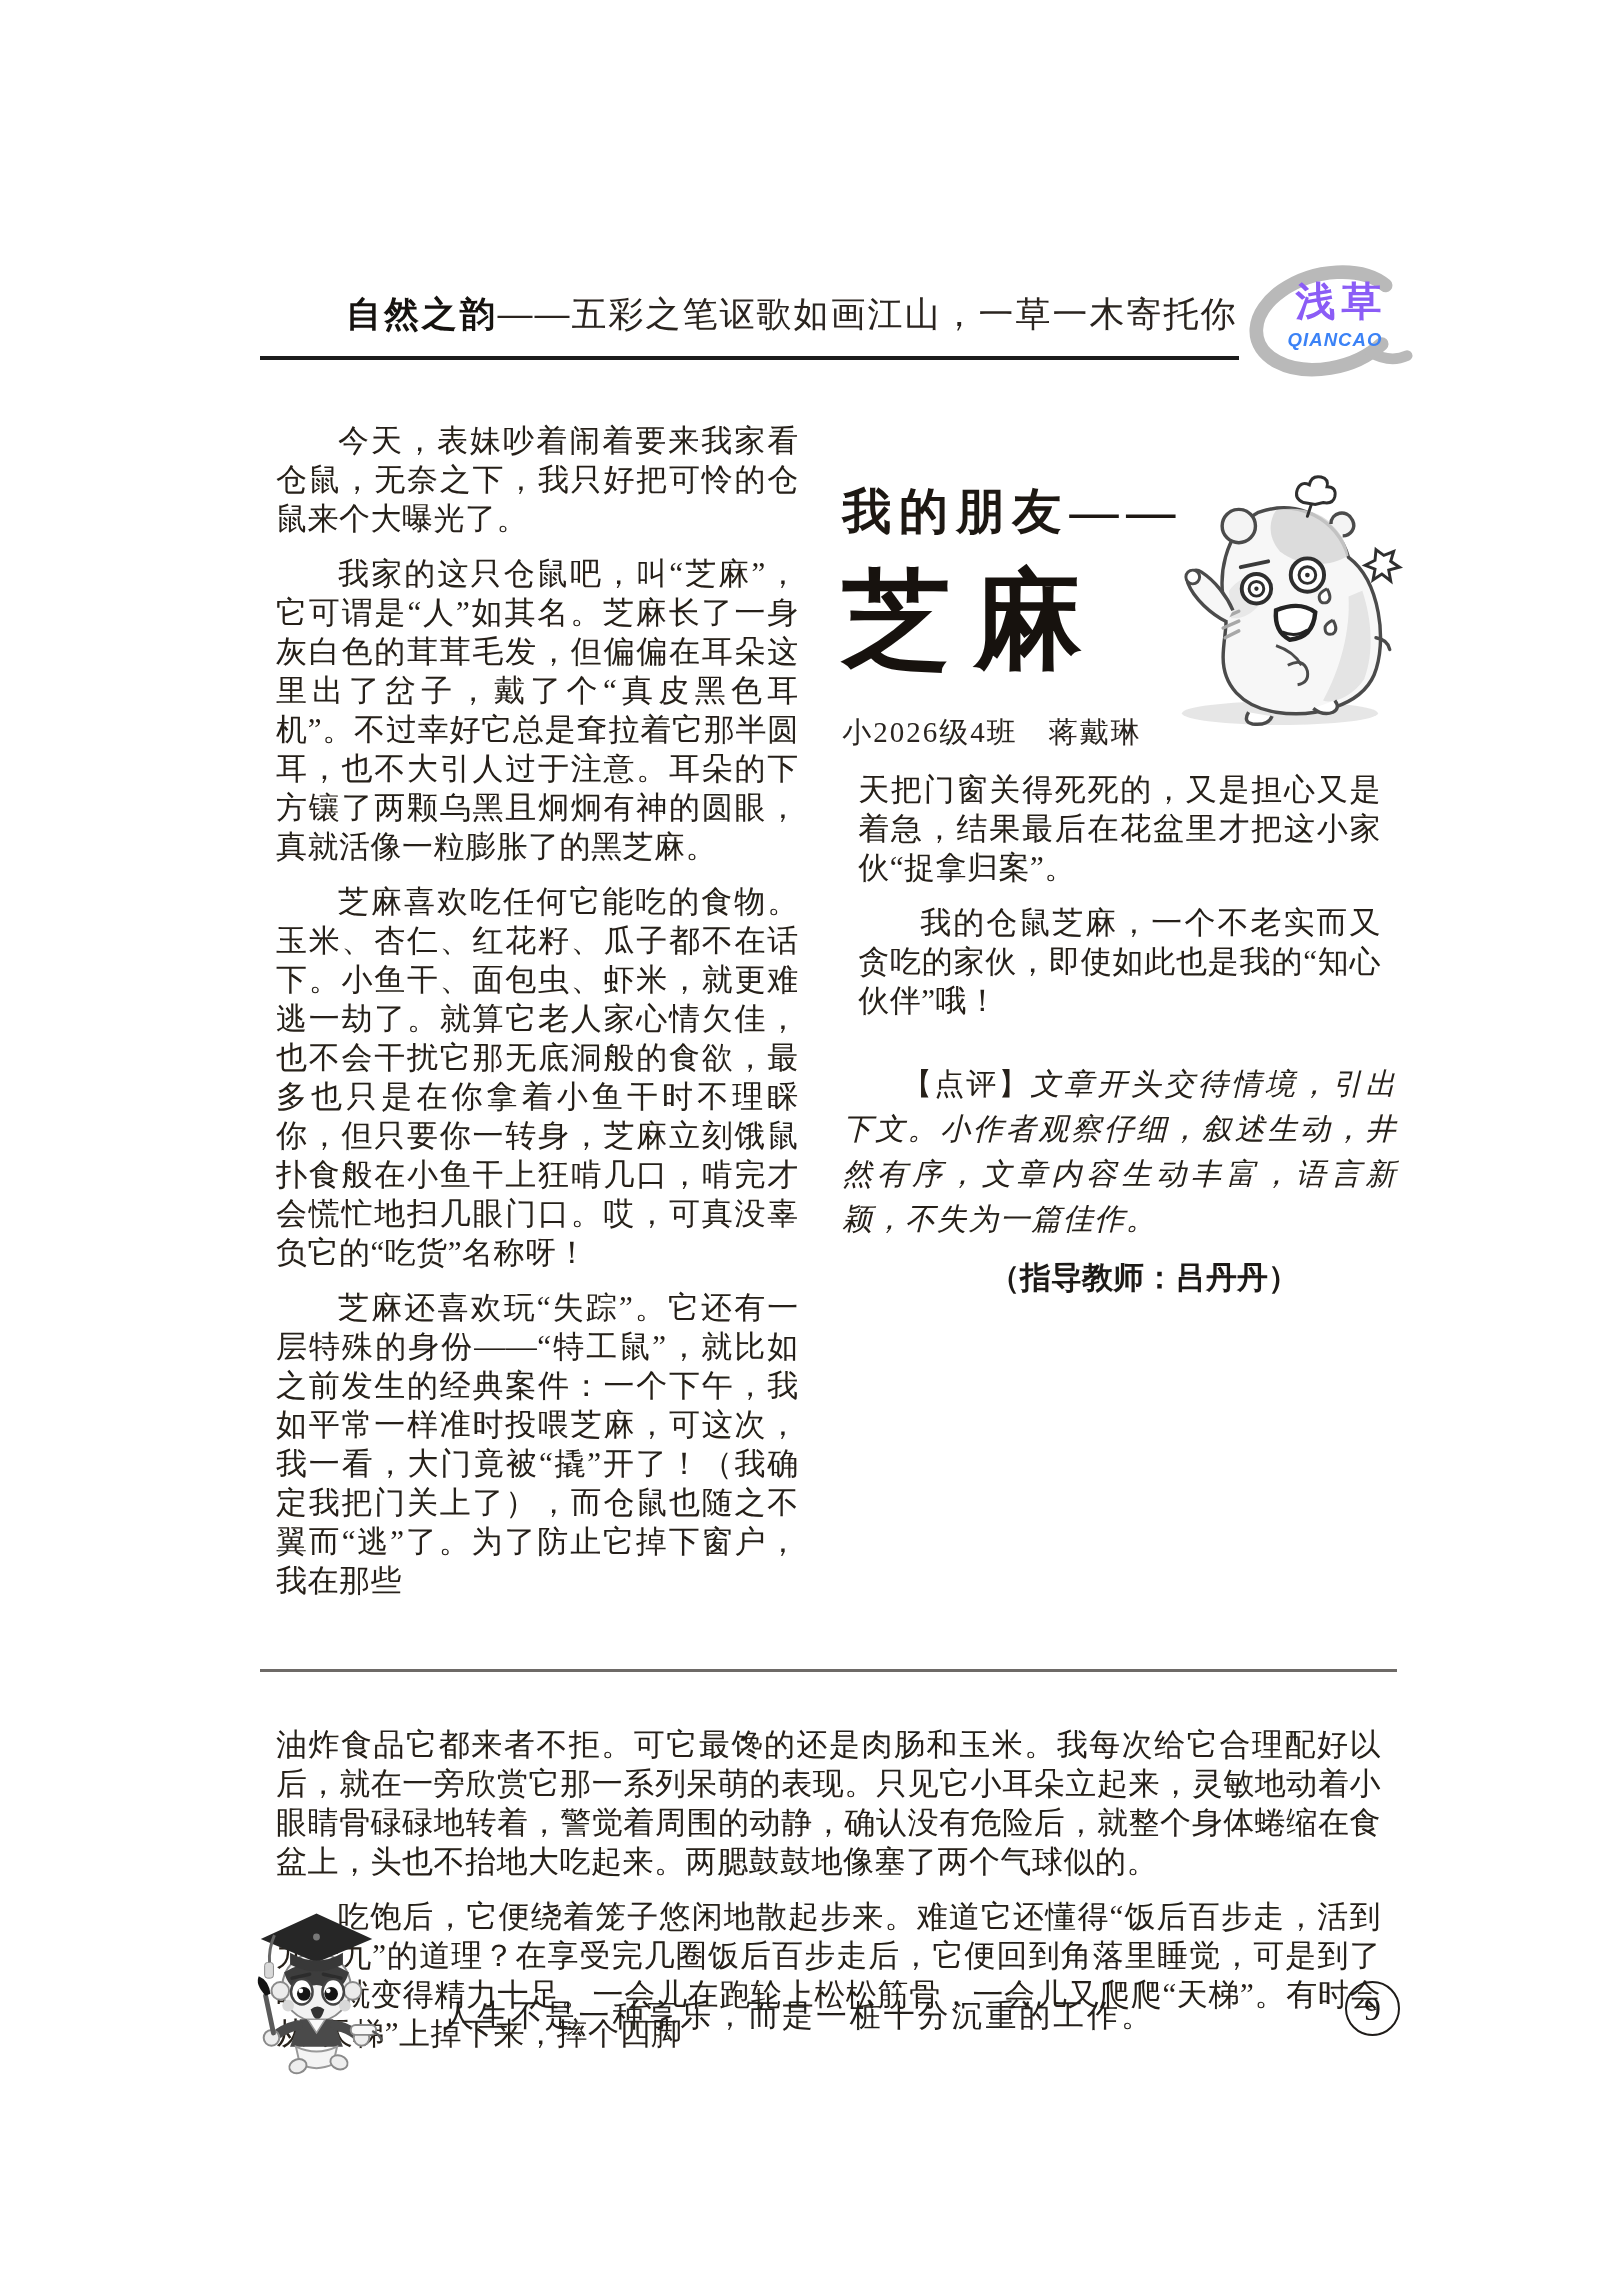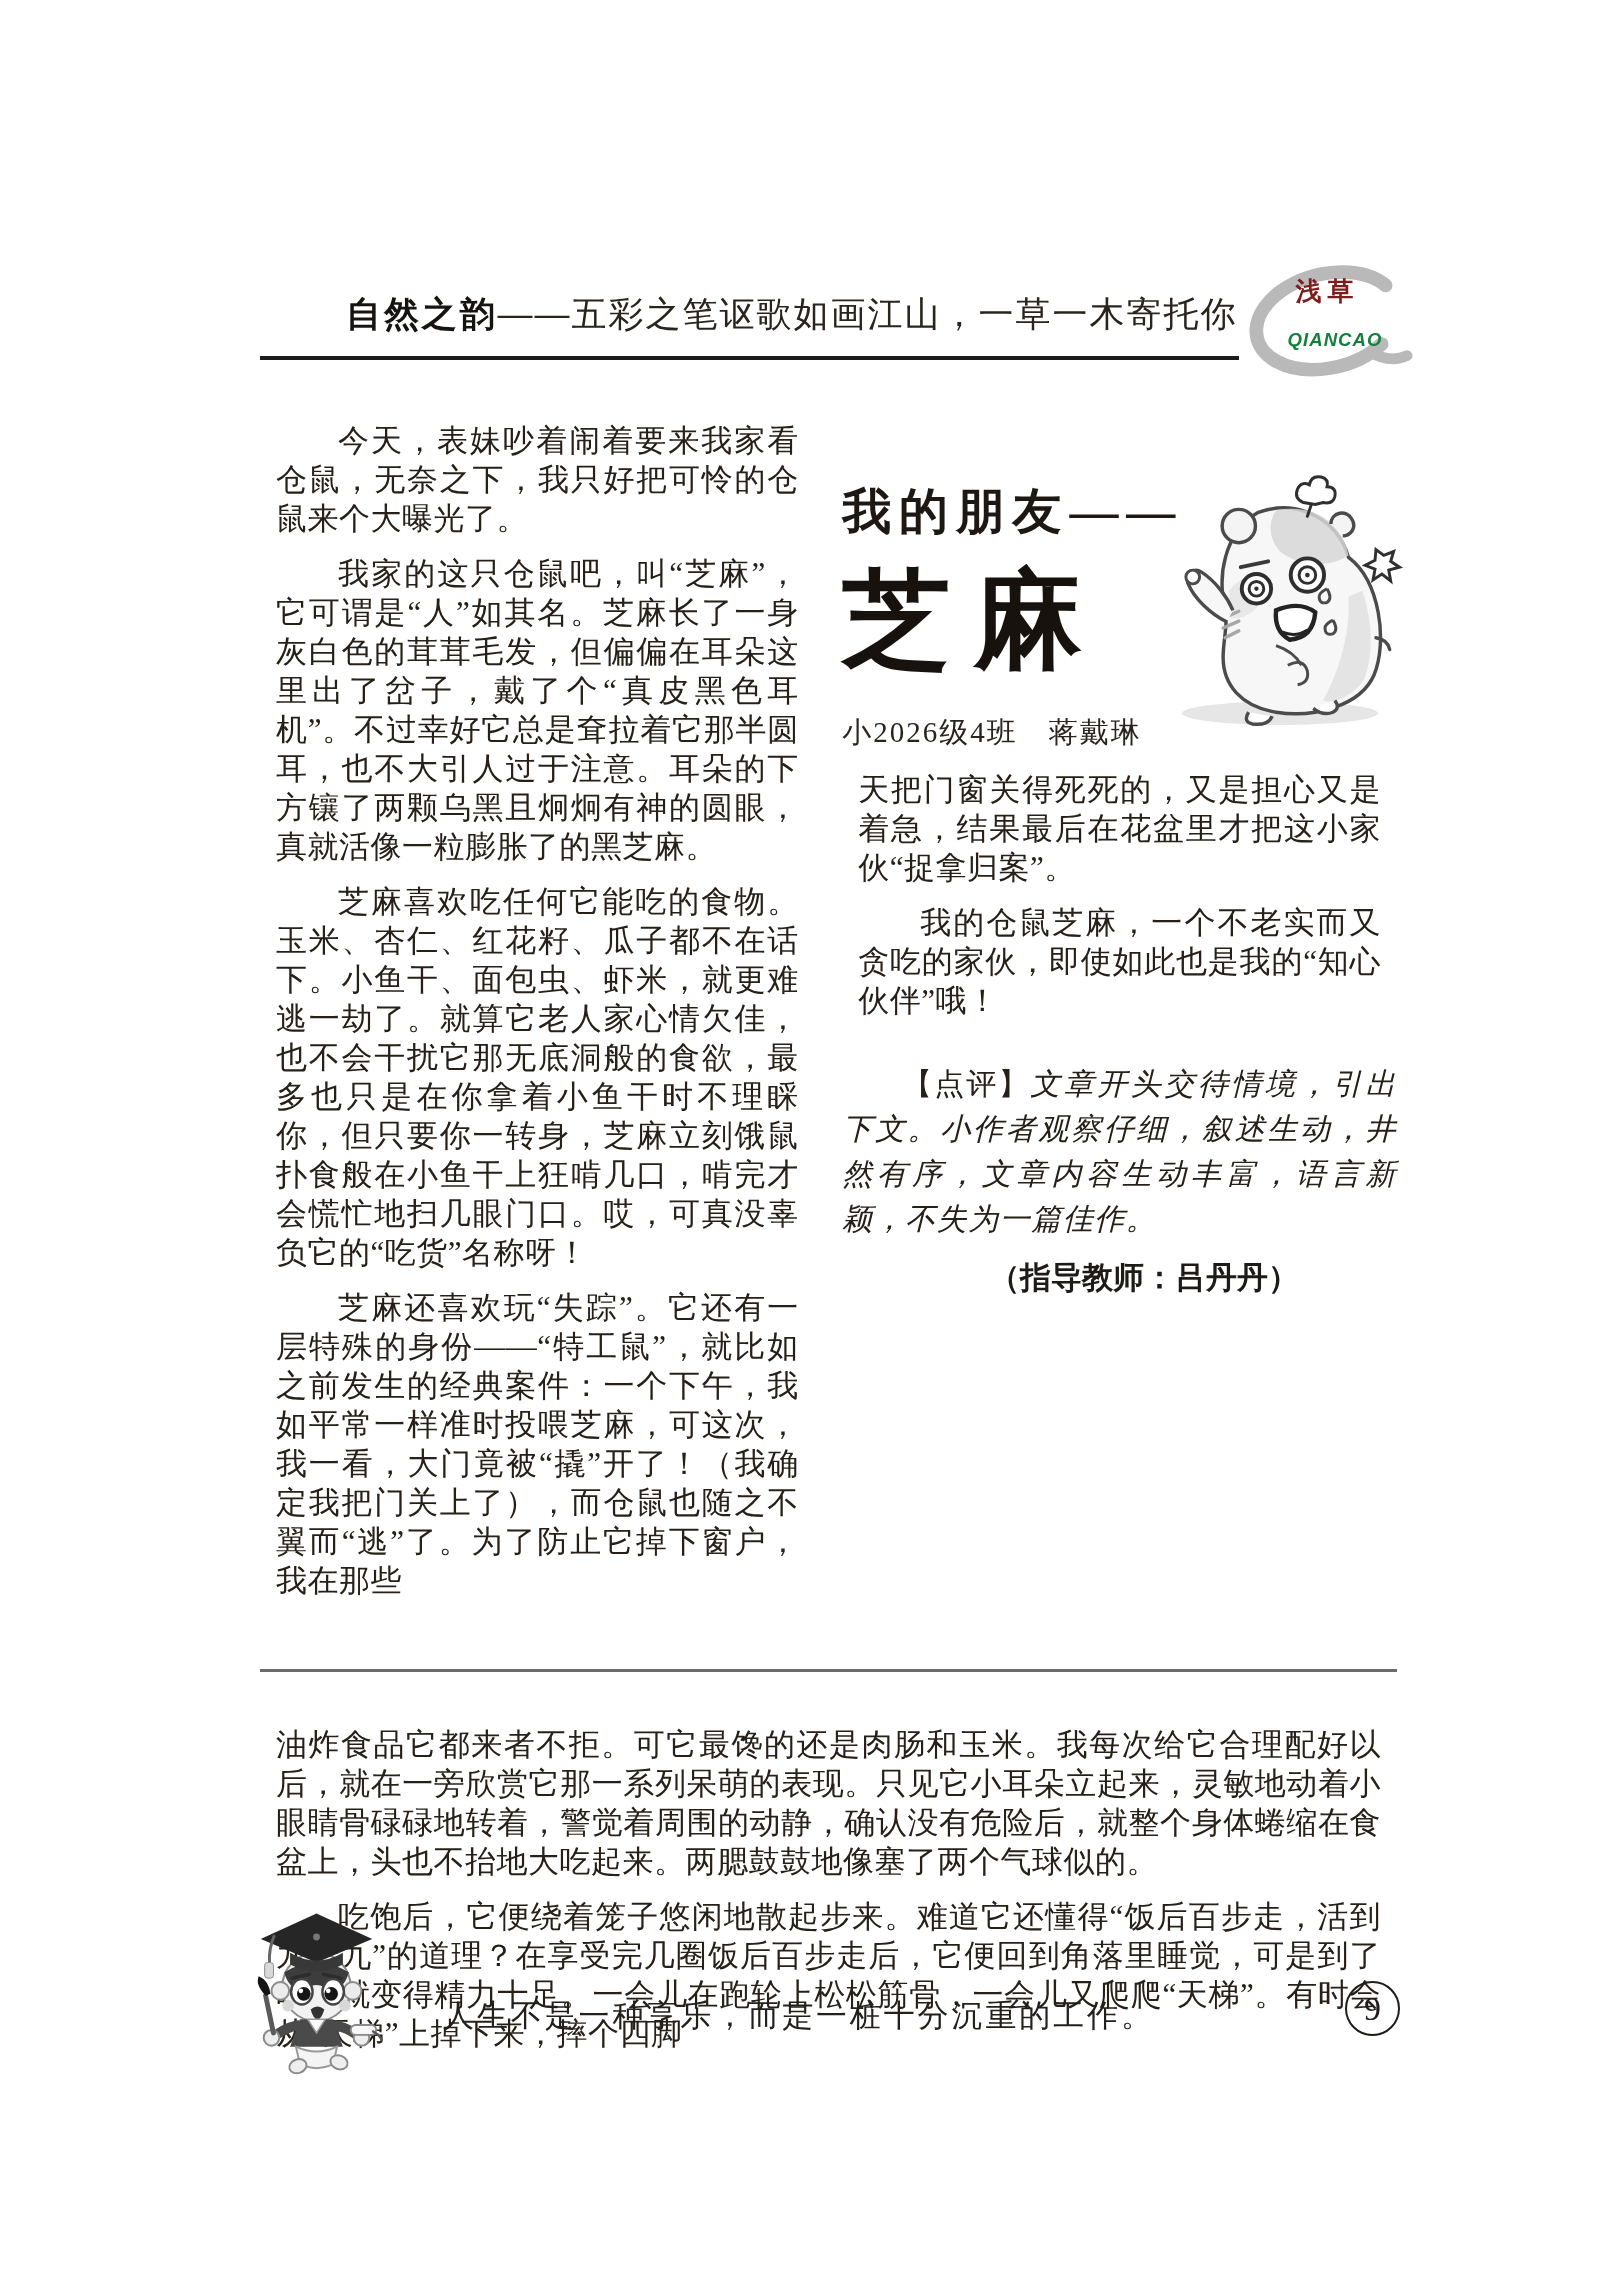--- a/index.html
+++ b/index.html
@@ -11,22 +11,22 @@
     font-family:"Liberation Serif","DejaVu Serif",serif;
   }
 
   
   .header { position:relative; border-bottom:4.9px solid #1c1c1c; padding:0 157px 17.6px 86px; }
   .header-text { font-size:35px; line-height:49px; white-space:nowrap; font-family:"Liberation Sans","DejaVu Sans",sans-serif; }
   .section-title { font-weight:bold; letter-spacing:2.9px; color:#161310; }
   .tagline { letter-spacing:2px; color:#2a241f; }
   .logo { position:absolute; right:-17.6px; top:-31px; width:176px; height:127px; background:#ffffff; }
   .logo svg { position:absolute; left:0; top:0; }
-  .logo-cn { position:absolute; left:57px; top:15.7px; font-size:26px; font-weight:bold; letter-spacing:5.9px; color:#7f1d1d; font-family:"Liberation Serif",serif; }
-  .logo-en { position:absolute; left:49px; top:71px; font-size:18.6px; font-weight:bold; font-style:italic; letter-spacing:1px; color:#15803d; font-family:"Liberation Sans",sans-serif; }
+  .logo-cn { position:absolute; left:57px; top:15.7px; font-size:40px; font-weight:bold; letter-spacing:5.9px; color:#8b5cf6; font-family:"Liberation Serif",serif; }
+  .logo-en { position:absolute; left:49px; top:71px; font-size:18.6px; font-weight:bold; font-style:italic; letter-spacing:1px; color:#3b82f6; font-family:"Liberation Sans",sans-serif; }
 
   
   .columns { display:flex; gap:27.4px; }
   .columns.top { margin-top:45px; }
   .columns.bottom { margin-top:37px; }
   .col { flex:1; min-width:0; }
   .body-p { margin:16px; font-size:31px; line-height:39px; text-align:justify; letter-spacing:0.5px; }
   .body-p.indent { text-indent:2em; }
 
   

